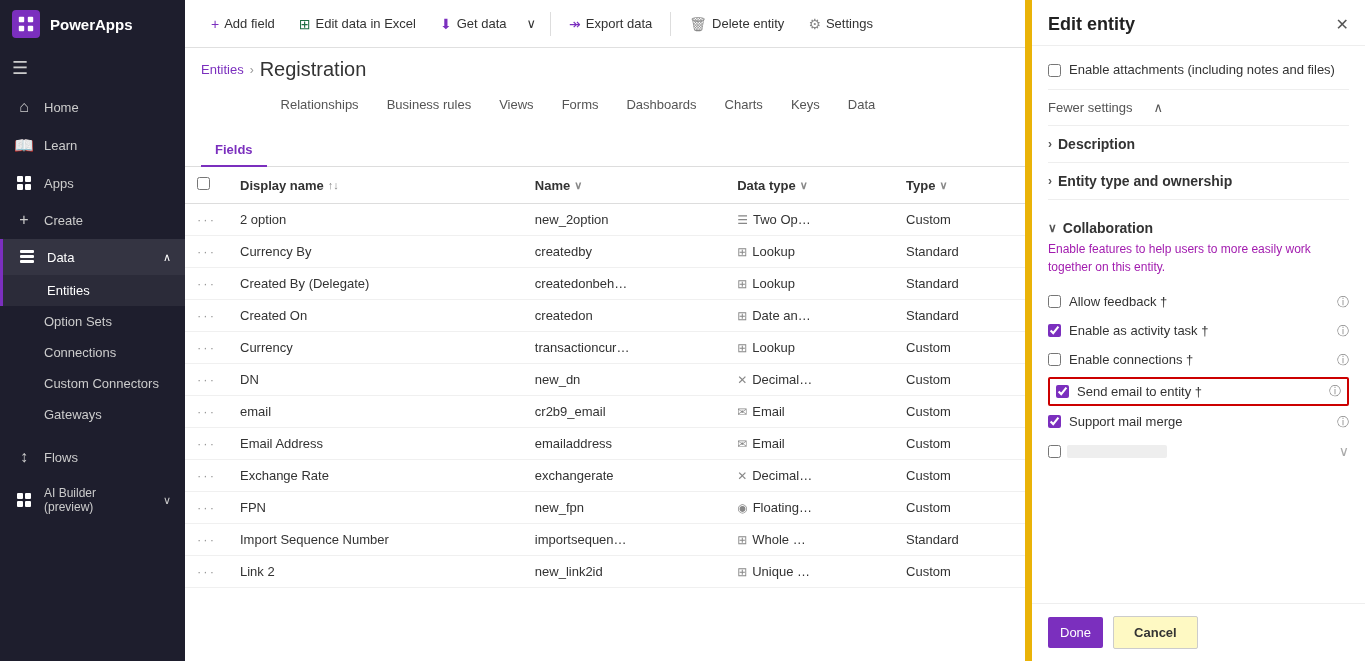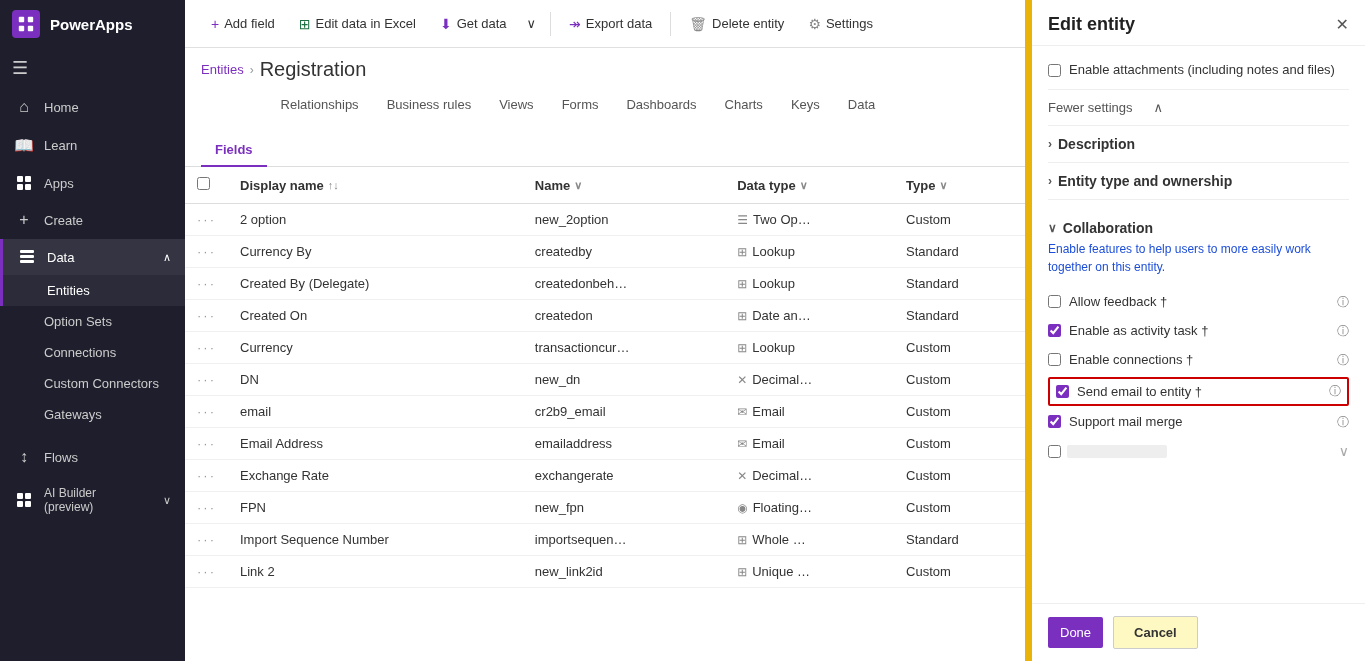--- a/index.html
+++ b/index.html
@@ -175,21 +175,21 @@
     }
 
     .collapsible-section { border-bottom: 1px solid #eee; }
     .collapsible-header {
       display: flex; align-items: center; gap: 6px;
       padding: 10px 0; cursor: pointer; font-size: 14px; font-weight: 600; color: #333;
     }
     .collapsible-header .chevron { color: #555; font-size: 12px; }
 
     .collaboration-section { padding: 10px 0; }
-    .collab-desc { font-size: 12px; color: #1d4ed8; margin-bottom: 12px; line-height: 1.5; }
+    .collab-desc { font-size: 12px; color: #a21caf; margin-bottom: 12px; line-height: 1.5; }
 
     .collab-item {
       display: flex; align-items: flex-start; justify-content: space-between;
       padding: 6px 0;
     }
     .collab-item-left { display: flex; align-items: center; gap: 8px; }
     .collab-item-left input[type=checkbox] { flex-shrink: 0; }
     .collab-item-label { font-size: 13px; color: #333; }
     .collab-item-info { color: #888; font-size: 12px; cursor: pointer; }
 

